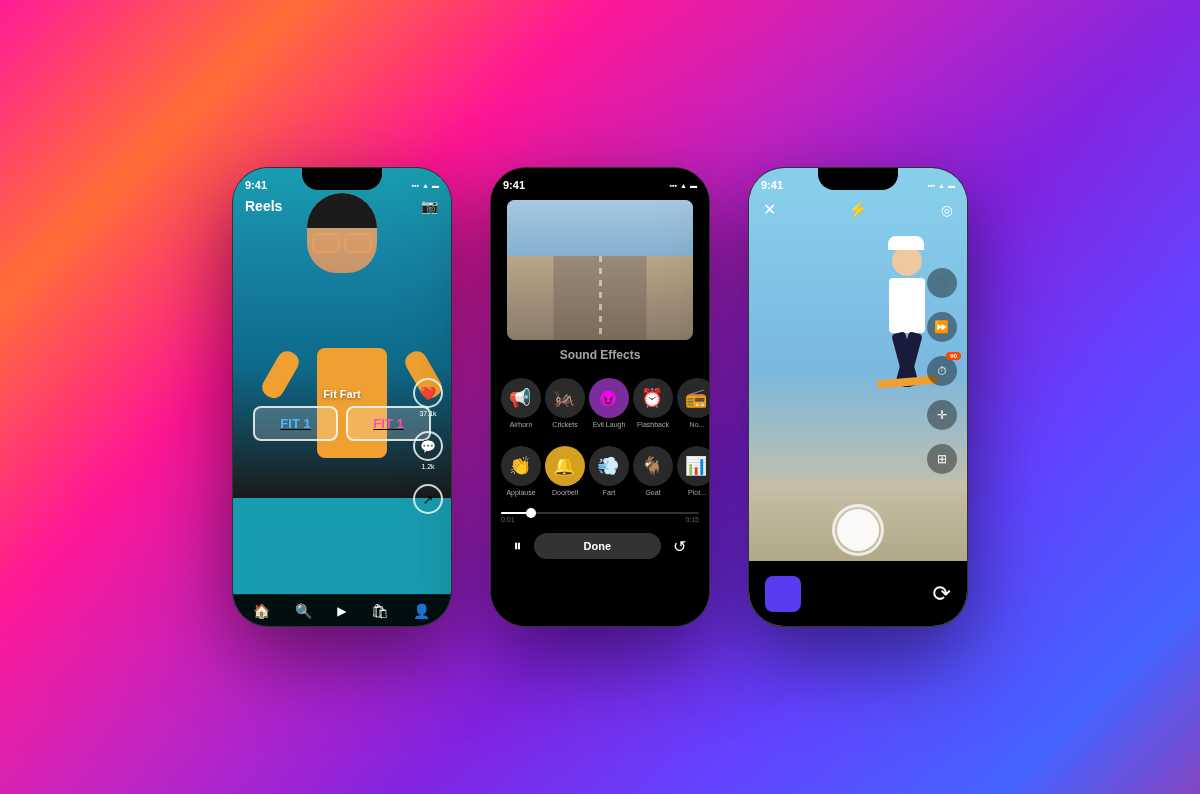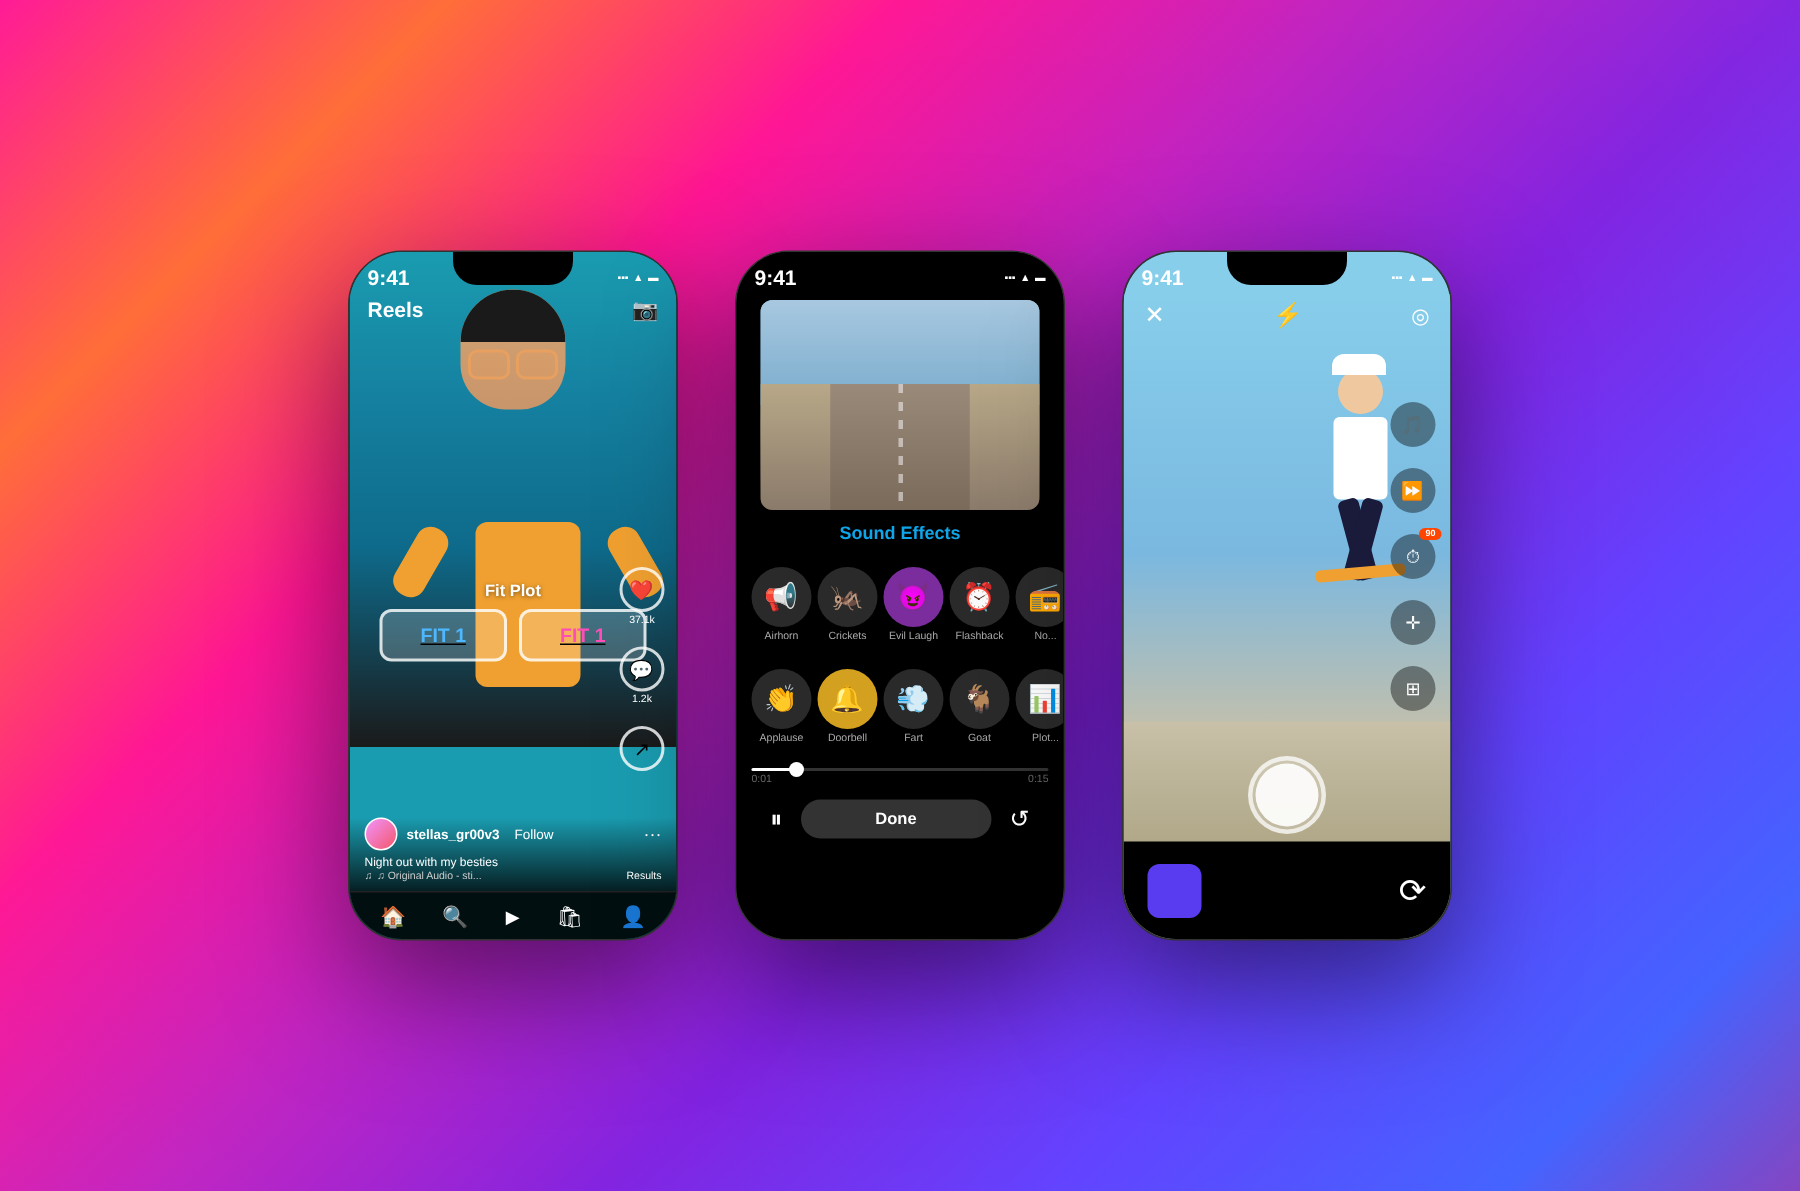--- a/index.html
+++ b/index.html
@@ -47,21 +47,21 @@
       top: 0; left: 0; right: 0;
       height: 28px;
       display: flex;
       align-items: center;
       justify-content: space-between;
       padding: 6px 12px 0;
       z-index: 15;
     }
 
     .status-time {
-      font-size: 14px;
+      font-size: 11px;
       font-weight: 600;
       color: #fff;
     }
 
     .status-icons {
       display: flex;
       align-items: center;
       gap: 3px;
     }
 
@@ -363,21 +363,21 @@
       top: 0; bottom: 0;
       left: 50%;
       transform: translateX(-50%);
       width: 3px;
       background: repeating-linear-gradient(180deg, #fff 0px, #fff 6px, transparent 6px, transparent 12px);
       opacity: 0.5;
     }
 
     .phone2 .sound-effects-title {
       text-align: center;
-      color: #0ea5e9;
+      color: #a3a3a3;
       font-size: 12px;
       font-weight: 600;
       margin-bottom: 10px;
     }
 
     .phone2 .effects-row {
       display: flex;
       gap: 0;
       padding: 0 8px;
       margin-bottom: 6px;
@@ -659,55 +659,41 @@
           <span>▬</span>
         </div>
       </div>
 
       <div class="reels-header" style="position:absolute;top:26px;left:0;right:0;padding:4px 12px;display:flex;align-items:center;justify-content:space-between;z-index:10;gap:21px;">
         <span class="reels-title">Reels</span>
         <span style="color:#fff;font-size:14px;">📷</span>
       </div>
 
       <div class="poll-overlay">
-        <div class="poll-label">Fit Plot</div>
+        <div class="poll-label">Fit Fart</div>
         <div class="poll-buttons">
           <div class="poll-btn poll-btn-1">FIT 1</div>
           <div class="poll-btn poll-btn-2">FIT 1</div>
         </div>
       </div>
 
       <div class="side-actions">
         <div class="side-icon">
           <div class="side-icon-circle">❤️</div>
           <span class="side-icon-count">37.1k</span>
         </div>
         <div class="side-icon">
           <div class="side-icon-circle">💬</div>
           <span class="side-icon-count">1.2k</span>
         </div>
         <div class="side-icon">
           <div class="side-icon-circle">↗</div>
         </div>
       </div>
 
-      <div class="reel-bottom">
-        <div class="reel-user-row">
-          <div class="reel-avatar"></div>
-          <span class="reel-username">stellas_gr00v3</span>
-          <span class="reel-follow">Follow</span>
-          <span class="reel-dots">···</span>
-        </div>
-        <div class="reel-caption">Night out with my besties</div>
-        <div class="reel-audio">
-          <span>♫</span>
-          <span>♫ Original Audio - sti...</span>
-          <span style="margin-left:auto;font-size:7px;color:#fff;">Results</span>
-        </div>
-      </div>
 
       <div class="bottom-nav">
         <span class="nav-icon">🏠</span>
         <span class="nav-icon">🔍</span>
         <span class="nav-icon" style="font-size:12px;">▶</span>
         <span class="nav-icon">🛍</span>
         <span class="nav-icon">👤</span>
       </div>
     </div>
   </div>

